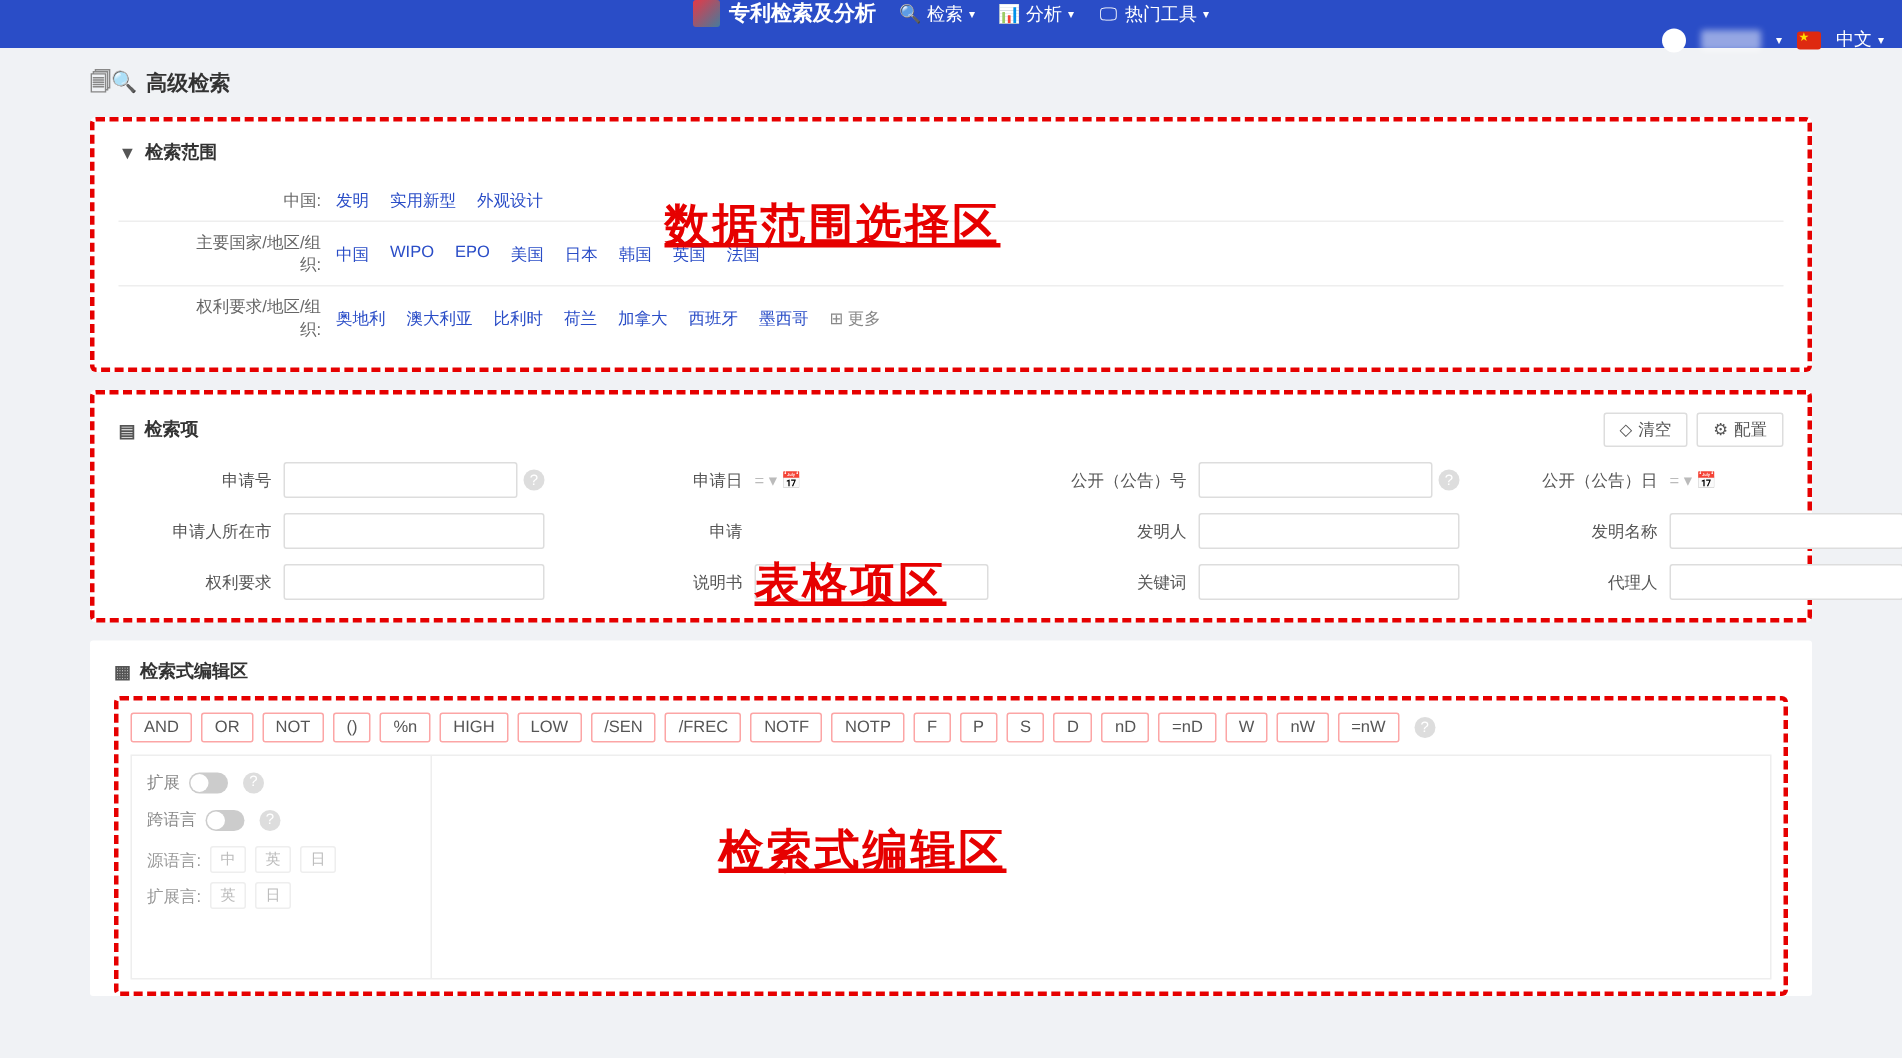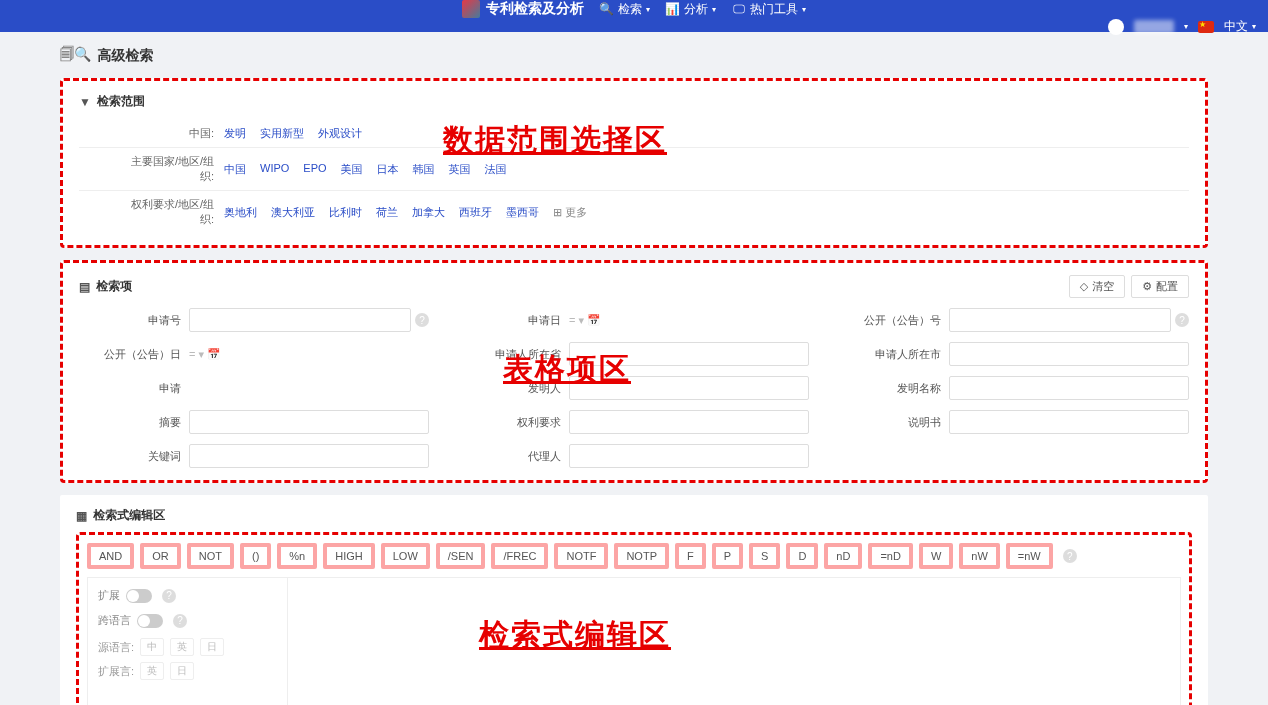--- a/index.html
+++ b/index.html
@@ -29,33 +29,33 @@
 .panel-actions { margin-left: auto; display: flex; gap: 6px; }
 .small-btn { border: 1px solid #ddd; background: #fff; padding: 3px 10px; border-radius: 2px; cursor: pointer; font-size: 11px; color:#555; display:flex; align-items:center; gap:4px;}
 
 .scope-row { display: flex; align-items: center; padding: 6px 0; border-bottom: 1px solid #eee; font-size: 11px;}
 .scope-row:last-child { border-bottom: none; }
 .scope-label { width: 100px; text-align: right; color: #666; padding-right: 10px; margin-left: 45px;}
 .scope-tags { display: flex; flex-wrap: wrap; gap: 14px; }
 .scope-tag { color: #2a4dc7; cursor: pointer; }
 .more-link { color: #888; display:flex; align-items:center; gap:3px;}
 
-.form-grid { display: grid; grid-template-columns: 1fr 1fr 1fr; gap: 10px 30px; }
+.form-grid { display: grid; grid-template-columns: 1fr 1fr 1fr 1fr 1fr; gap: 10px 30px; }
 .form-row { display: flex; align-items: center; }
 .form-label { width: 110px; text-align: right; padding-right: 8px; color: #555; font-size: 11px;}
 .form-input { flex: 1; height: 24px; border: 1px solid #ddd; border-radius: 2px; padding: 0 6px; font-size: 11px;}
 .date-placeholder { color:#bbb; font-size:11px; display:flex; align-items:center; gap:4px;}
 .help-icon { width: 14px; height: 14px; border-radius: 50%; background: #ddd; color: #fff; font-size: 10px; display: inline-flex; align-items: center; justify-content: center; margin-left: 4px;}
 .expand-link { text-align: center; color: #2a4dc7; padding: 8px 0 0; cursor: pointer; font-size: 11px;}
 
 .overlay-label { position: absolute; font-size: 30px; font-weight: bold; color: #e60000; text-decoration: underline; pointer-events: none; letter-spacing: 2px;}
 
 .editor-section .panel-header { margin-bottom: 8px; }
 .op-row { display: flex; flex-wrap: wrap; gap: 6px; margin-bottom: 8px; align-items:center;}
-.op-btn { border: 4px solid #fca5a5; padding: 3px 8px; border-radius: 2px; background: #fff; font-size: 11px; color: #555; cursor: pointer;}
+.op-btn { border: 1px solid #fca5a5; padding: 3px 8px; border-radius: 2px; background: #fff; font-size: 11px; color: #555; cursor: pointer;}
 .editor-body { display: flex; border: 1px solid #eee; min-height: 150px; margin-top:4px;}
 .editor-side { width: 200px; border-right: 1px solid #eee; padding: 10px; }
 .editor-main { flex: 1; position: relative; }
 .toggle-row { display: flex; align-items: center; gap: 6px; margin-bottom: 10px; font-size: 11px; color:#888;text-align:center;}
 .toggle { width: 26px; height: 14px; background: #ccc; border-radius: 7px; position: relative;}
 .toggle::after { content:""; width:12px; height:12px; background:#fff; border-radius:50%; position:absolute; top:1px; left:1px;}
 .lang-row { display:flex; align-items:center; gap:6px; font-size:11px; color:#999; margin-bottom:6px;}
 .lang-btn { border:1px solid #eee; padding:1px 6px; border-radius:2px; color:#bbb; font-size:10px;}
 </style>
 </head>
@@ -95,21 +95,21 @@
   </div>
 </div>
 
 <div class="page-body">
   <div class="page-title-row">
     <span class="title-icon">🗐🔍</span>
     <span>高级检索</span>
   </div>
 
   <div class="panel dashed">
-    <div class="overlay-label" style="left:380px; top:39px;">数据范围选择区</div>
+    <div class="overlay-label" style="left:380px; top:49px;">数据范围选择区</div>
     <div class="panel-header">
       <span class="hicon">▼</span>
       <span>检索范围</span>
     </div>
     <div class="scope-row">
       <div class="scope-label">中国:</div>
       <div class="scope-tags">
         <span class="scope-tag">发明</span>
         <span class="scope-tag">实用新型</span>
         <span class="scope-tag">外观设计</span>
@@ -140,21 +140,21 @@
         <span class="scope-tag">墨西哥</span>
         <span class="more-link">
           <span>⊞</span>
           <span>更多</span>
         </span>
       </div>
     </div>
   </div>
 
   <div class="panel dashed">
-    <div class="overlay-label" style="left:440px; top:86px;">表格项区</div>
+    <div class="overlay-label" style="left:440px; top:106px;">表格项区</div>
     <div class="panel-header">
       <span class="hicon">▤</span>
       <span>检索项</span>
       <div class="panel-actions">
         <button class="small-btn">
             <span>◇</span>
             <span>清空</span>
           </button>
         <button class="small-btn">
             <span>⚙</span>

